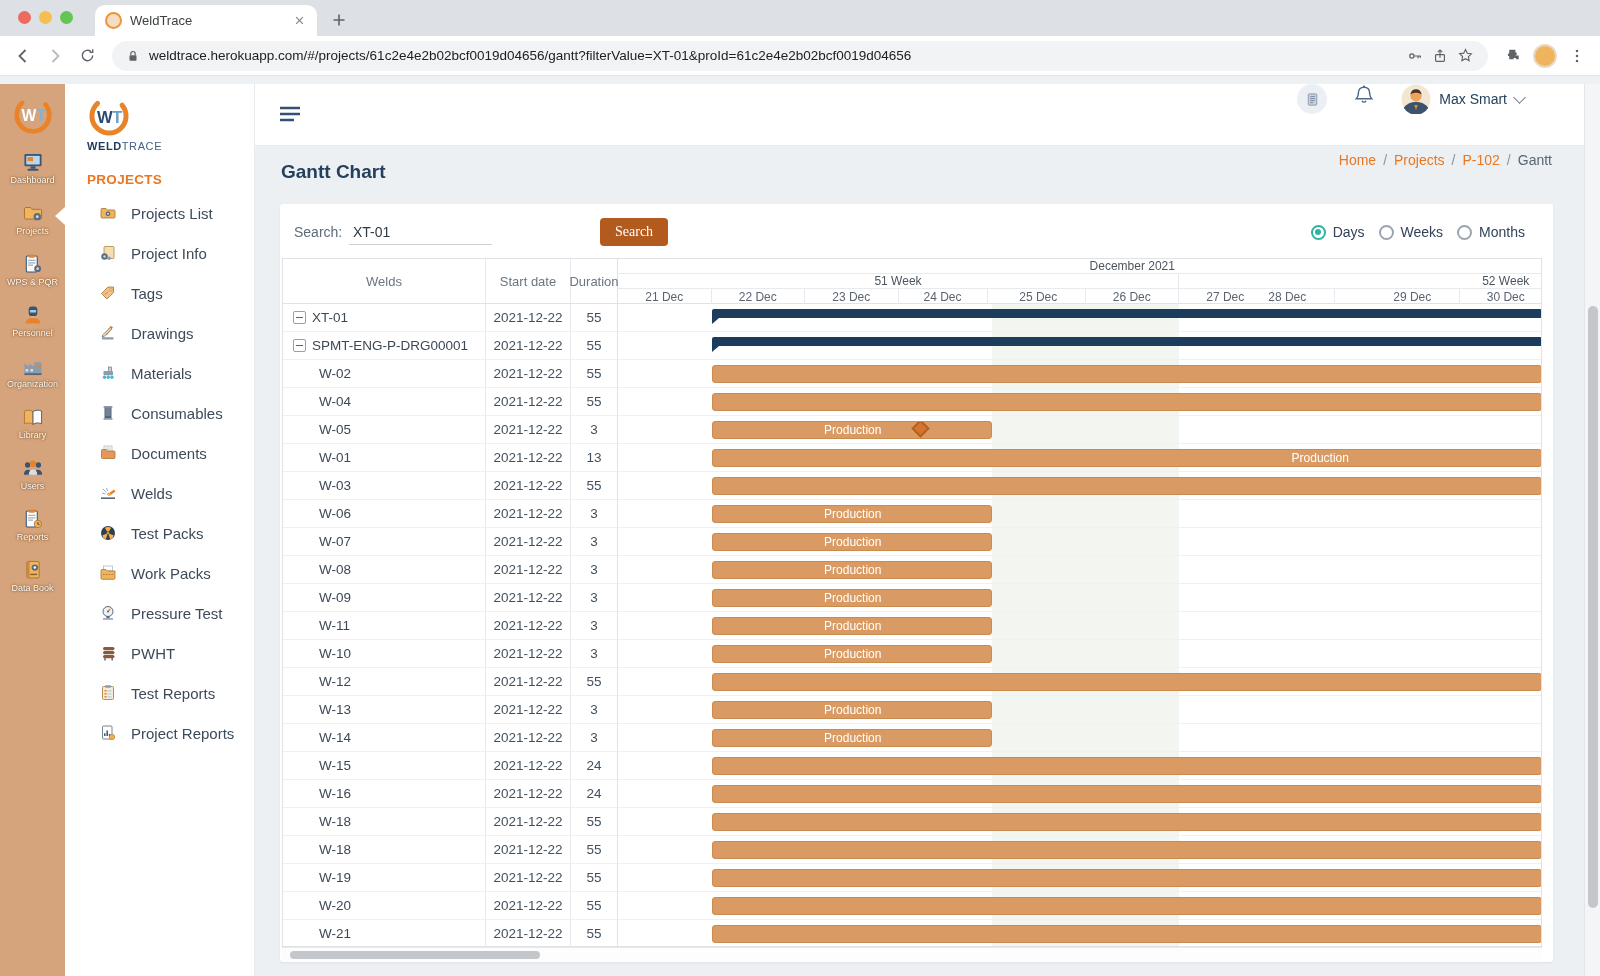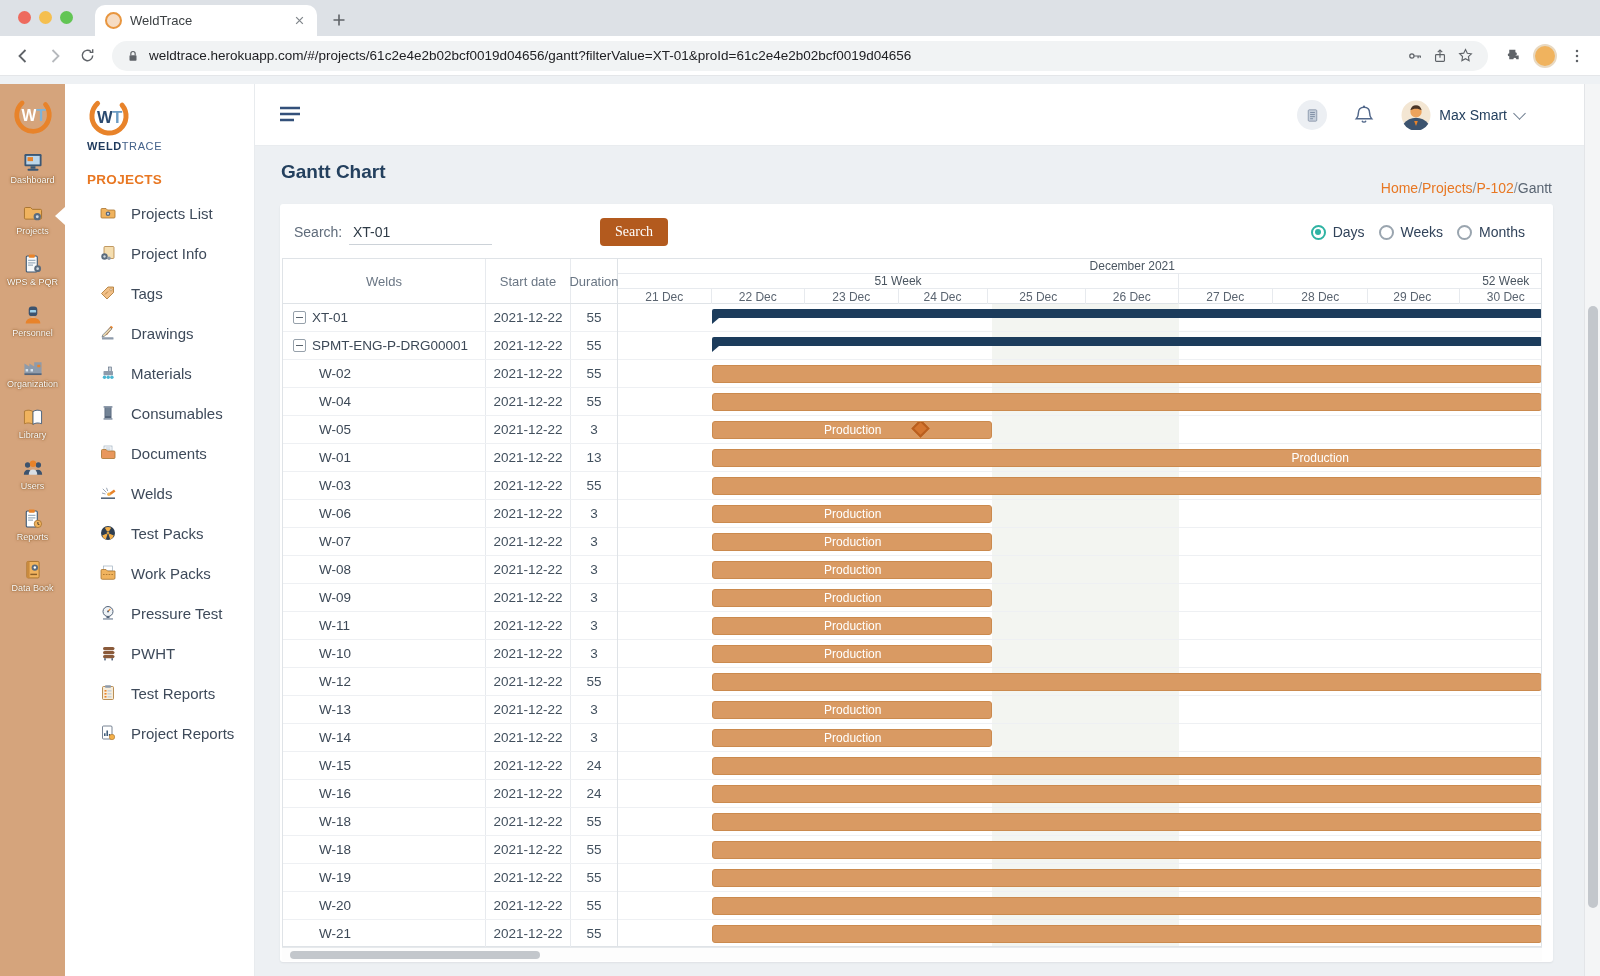--- a/index.html
+++ b/index.html
@@ -28,28 +28,28 @@
 .side-menu{position:absolute;left:65px;top:84px;bottom:0;width:190px;background:#fff;border-right:1px solid #e8ebee}
 .brand{padding:10px 0 0 22px}
 .brand-text{font-size:11px;letter-spacing:.6px;margin-top:2px;color:#1f3a5c}
 .brand-text b{font-weight:bold}
 .menu-head{margin:20px 0 6px 22px;color:#e87722;font-weight:bold;font-size:13.5px;letter-spacing:.3px}
 .menu-item{display:flex;align-items:center;gap:13px;height:40px;padding-left:34px;font-size:15px;color:#3e4a5a;cursor:pointer}
 .menu-item .mi{width:19px;height:19px;flex:none}
 
 .topbar{position:absolute;left:255px;top:84px;right:16px;height:62px;background:#fff;border-bottom:1px solid #e9ecef}
 .hamburger{position:absolute;left:24px;top:20px;width:22px;height:20px;cursor:pointer}
-.top-right{position:absolute;right:60px;top:0;height:62px;display:flex;align-items:center;gap:26px}
+.top-right{position:absolute;right:60px;top:0;height:62px;display:flex;align-items:flex-start;gap:26px}
 .circle-btn{width:30px;height:30px;border-radius:50%;background:#eceff3;display:flex;align-items:center;justify-content:center;cursor:pointer}
 .user{display:flex;align-items:center;gap:8px;cursor:pointer}
 .user .nm{color:#24405e;font-size:14px}
 .chev{width:9px;height:9px;border-right:1.6px solid #6b7a8d;border-bottom:1.6px solid #6b7a8d;transform:rotate(45deg);margin-top:-4px}
 .content{position:absolute;left:255px;top:146px;right:16px;bottom:0;background:#edf0f3}
 .page-title{position:absolute;left:26px;top:15px;font-size:19px;font-weight:bold;color:#24405e}
-.breadcrumb{position:absolute;right:32px;top:34px;font-size:14px;display:flex;}
+.breadcrumb{position:absolute;right:32px;top:6px;font-size:14px;display:flex;gap:7px}
 .breadcrumb .bc-link{color:#e87722;cursor:pointer}
 .breadcrumb .bc-sep{color:#8a94a0}
 .breadcrumb .bc-cur{color:#5a6572}
 .card{position:absolute;left:25px;top:58px;width:1273px;height:758px;background:#fff;border-radius:3px;box-shadow:0 1px 2px rgba(40,50,60,.08)}
 
 .search-row{position:absolute;left:14px;top:12px;right:14px;height:34px}
 .search-lb{position:absolute;left:0;top:8px;color:#5f6b7a;font-size:14px}
 .search-in{position:absolute;left:55px;top:2px;width:143px;border:none;border-bottom:1px solid #ccd2d8;font-size:14px;color:#2e3a46;padding:6px 4px 4px;outline:none;font-family:"Liberation Sans",sans-serif;background:transparent}
 .search-btn{position:absolute;left:306px;top:2px;background:#b35a1e;color:#fff;border:none;border-radius:4px;font-size:14px;padding:6px 15px;cursor:pointer;font-family:Liberation Serif, serif}
 .scales{position:absolute;right:14px;top:8px;display:flex;align-items:center;gap:14px}
@@ -675,21 +675,21 @@
               <div class="g-month" style="left:0;width:1028.5px">December 2021</div>
               <div class="g-week" style="left:0px;width:561px">51 Week</div>
               <div class="g-week" style="left:561px;width:654.5px">52 Week</div>
               <div class="g-day" style="left:0px;width:93.5px">21 Dec</div>
               <div class="g-day" style="left:93.5px;width:93.5px">22 Dec</div>
               <div class="g-day" style="left:187px;width:93.5px">23 Dec</div>
               <div class="g-day" style="left:280.5px;width:89px">24 Dec</div>
               <div class="g-day" style="left:374px;width:93.5px">25 Dec</div>
               <div class="g-day" style="left:467.5px;width:93.5px">26 Dec</div>
               <div class="g-day" style="left:561px;width:93.5px">27 Dec</div>
-              <div class="g-day" style="left:656px;width:93.5px">28 Dec</div>
+              <div class="g-day" style="left:623px;width:93.5px">28 Dec</div>
               <div class="g-day" style="left:748px;width:93.5px">29 Dec</div>
               <div class="g-day" style="left:841.5px;width:93.5px">30 Dec</div>
             </div>
           <div class="g-body" id="tbody">
               <div class="weekend" style="left:374px;width:187px;background:#f3f5f1"></div>
               <div class="grow" style="top: 0px;">
                 <span class="sbar" style="left:93.5px;width:830.5px;background:#1c3c5c"></span>
               </div>
               <div class="grow" style="top: 28px;">
                 <span class="sbar" style="left:93.5px;width:830.5px;background:#1c3c5c"></span>

